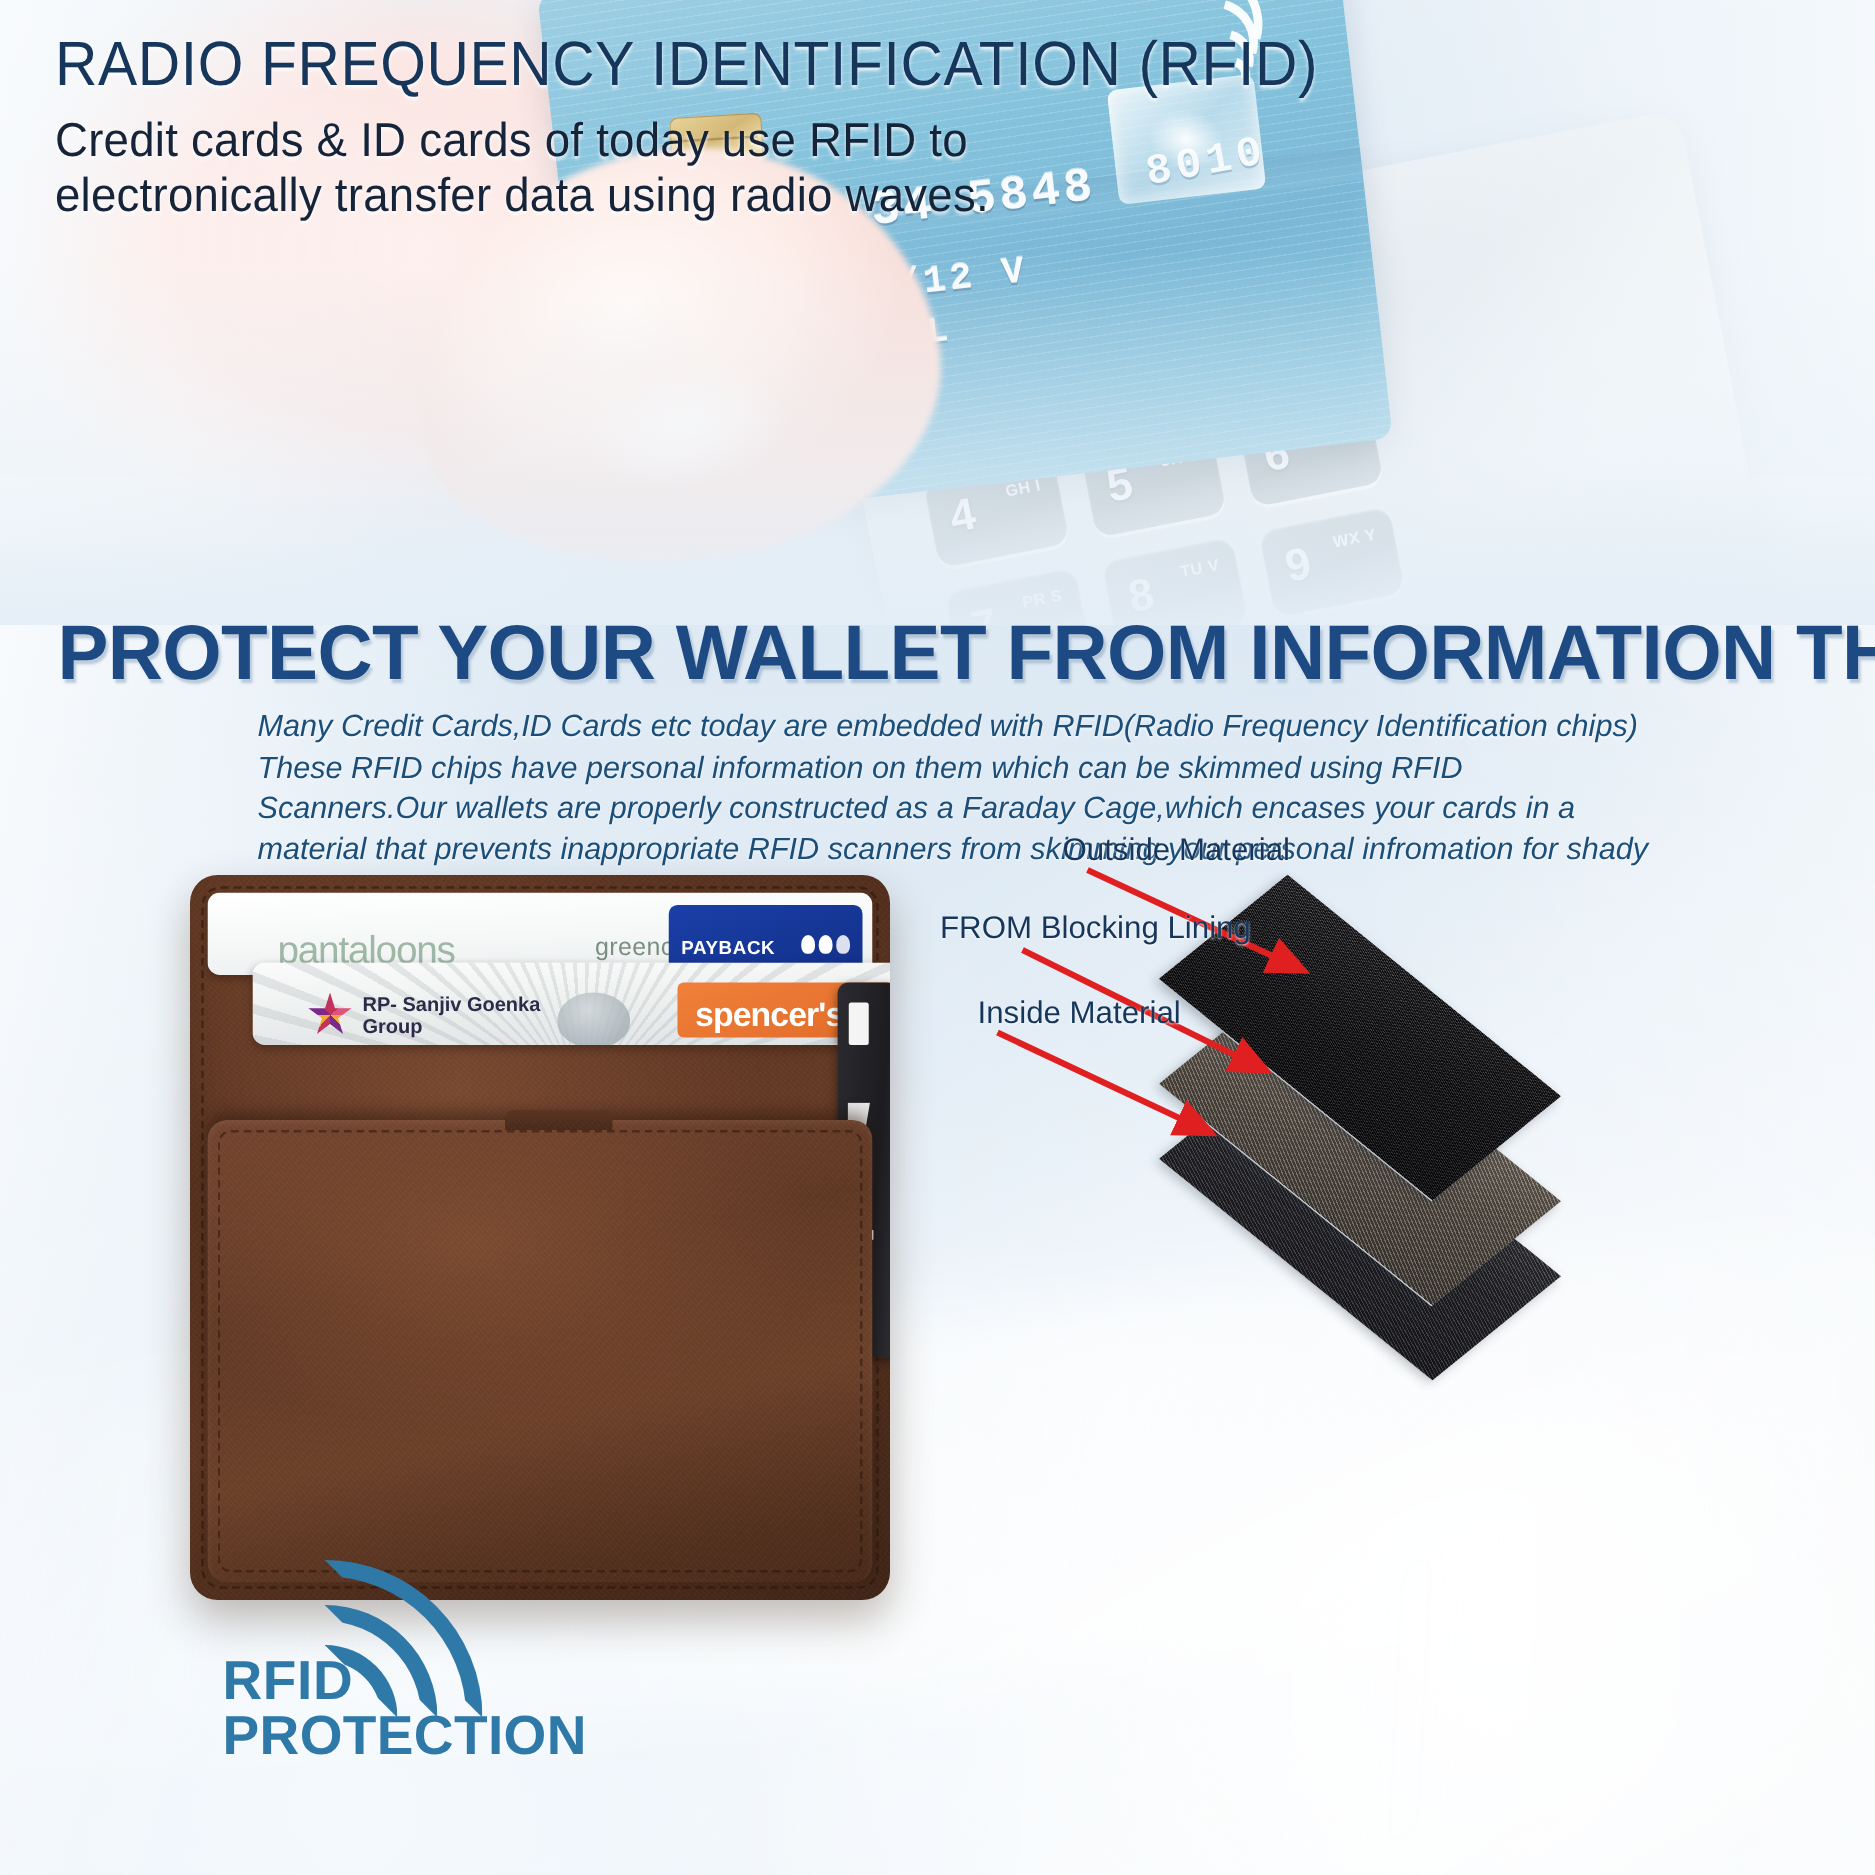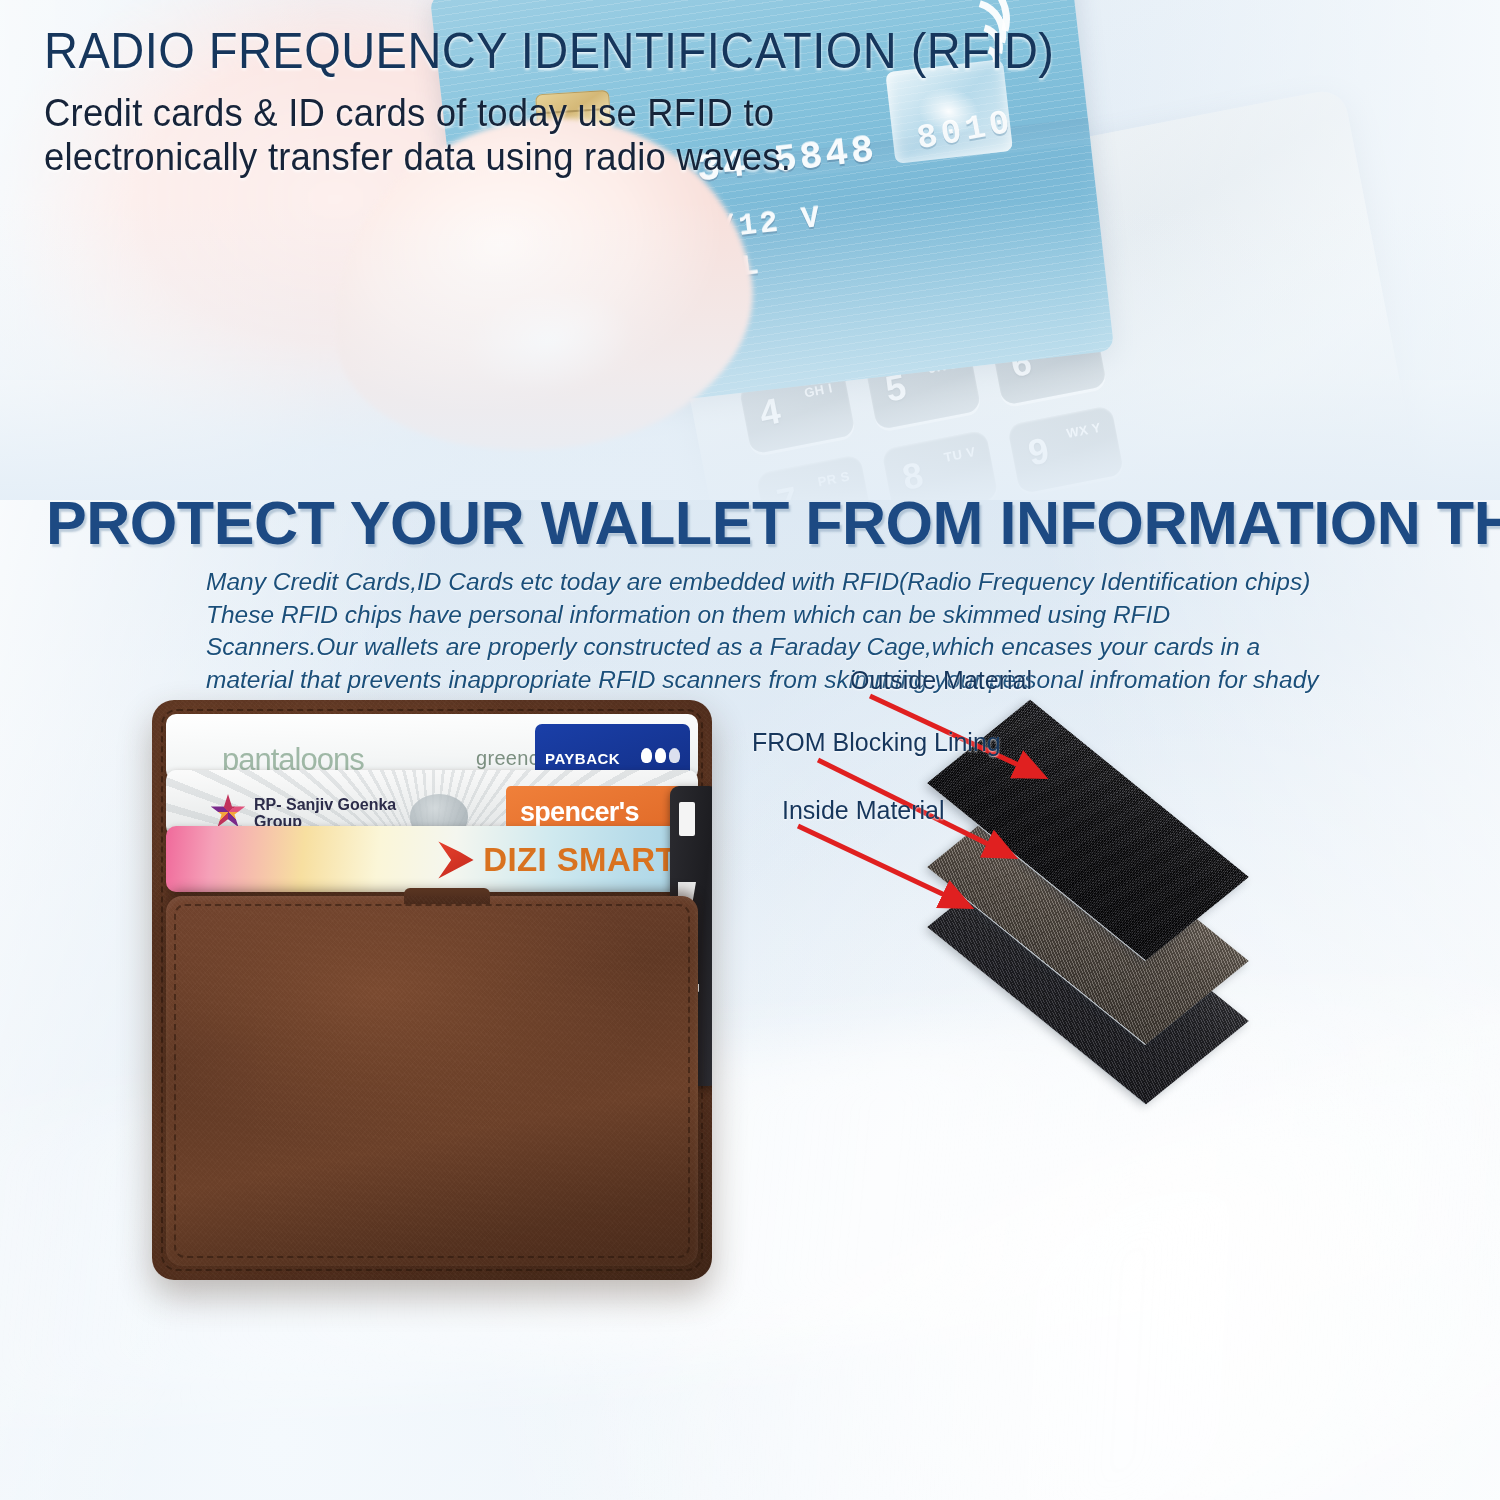--- a/index.html
+++ b/index.html
@@ -212,21 +212,21 @@
     position:absolute;left:9px;top:9px;right:9px;bottom:9px;border-radius:16px;
     border:2px dashed rgba(40,22,12,.55);
   }
   
   .slot{
     position:absolute;left:14px;width:532px;border-radius:10px;overflow:hidden;
     box-shadow:0 3px 7px rgba(35,20,10,.4);
   }
   .cardface{position:absolute;inset:0;}
   .slot1{top:14px;height:66px;}
-  .slot2{top:70px;height:66px;}
+  .slot2{top:70px;height:66px;margin-left:36px;}
   .slot3{top:126px;height:66px;}
 
   .c1{background:linear-gradient(178deg,#ffffff 0%,#f4f6f6 60%,#e7ebec 100%);}
   .c1 .pant{
     position:absolute;left:56px;top:28px;font-size:31px;color:#9fb8a6;font-weight:400;letter-spacing:-1px;
   }
   .c1 .green{
     position:absolute;left:310px;top:33px;font-size:20px;color:#7b8f80;letter-spacing:.3px;
   }
   .payback{
@@ -505,28 +505,20 @@
           <div class="rptext">
             <span>RP- Sanjiv Goenka</span><br>
             <span>Group</span>
           </div>
           <div class="spencers">
             <span>spencer's</span>
           </div>
         </div>
       </div>
 
-      <div class="slot slot3">
-        <div class="cardface c3">
-          <div class="dizi">
-            <span class="arrow"></span>
-            <span class="txt">DIZI SMART</span>
-          </div>
-        </div>
-      </div>
 
       <div class="sidecard">
         <span class="w1"></span>
         <span class="w2"></span>
         <span class="w3"></span>
         <span class="um">um</span>
       </div>
 
       <div class="pocket">
         <div class="tab"></div>
@@ -557,14 +549,23 @@
       <line x1="110" y1="36" x2="282" y2="116" stroke="#e02020" stroke-width="5" marker-end="url(#ah)"></line>
       <line x1="58" y1="100" x2="252" y2="196" stroke="#e02020" stroke-width="5" marker-end="url(#ah)"></line>
       <line x1="38" y1="166" x2="208" y2="246" stroke="#e02020" stroke-width="5" marker-end="url(#ah)"></line>
     </svg>
 
     <div class="lbl lbl-out">Outside Material</div>
     <div class="lbl lbl-rfid">FROM Blocking Lining</div>
     <div class="lbl lbl-in">Inside Material</div>
   </div>
 
+  <div class="logo">
+    <div class="logo-arcs">
+        <i></i>
+        <i></i>
+        <i></i>
+      </div>
+    <div class="logo-rfid">RFID</div>
+    <div class="logo-prot">PROTECTION</div>
+  </div>
 
 </div>
 
 </body></html>

